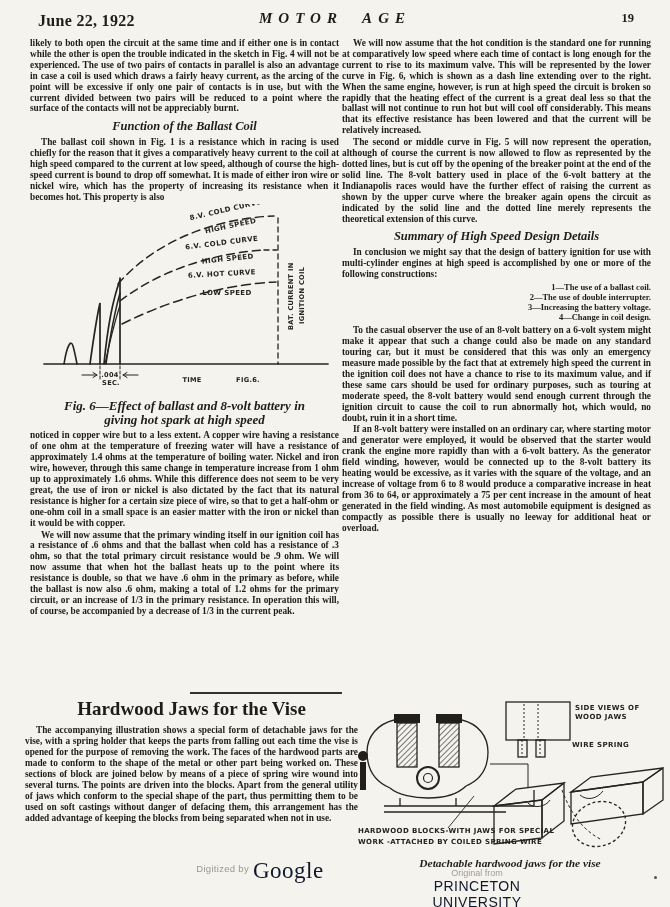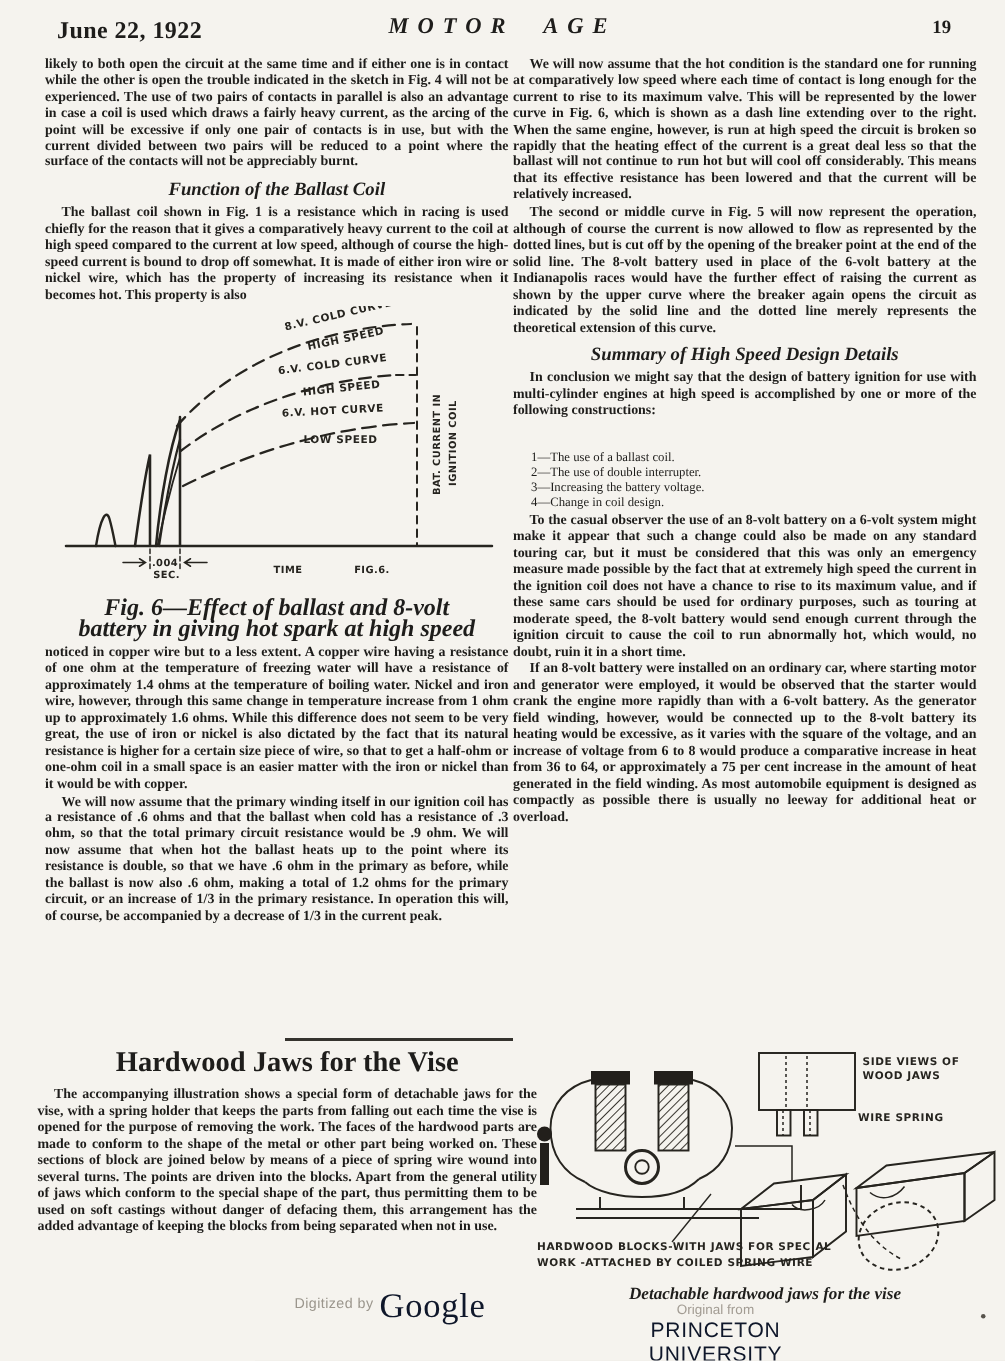--- a/index.html
+++ b/index.html
@@ -13,24 +13,24 @@
   .hdr-page{position:absolute;right:36px;top:11px;font-size:12.5px;font-weight:bold;}
 
   
   .col{position:absolute;top:38px;width:309px;}
   .col-left{left:30px;}
   .col-right{left:342px;}
   p.body{margin:0 0 1px;font-size:9.3px;line-height:10.9px;font-weight:bold;text-align:justify;font-family:Liberation Serif, serif;}
   p.ind{text-indent:11px;}
   h3.section{margin:5px 0 3px;text-align:center;font-size:12.5px;font-style:italic;font-weight:bold;}
 
-  .construct{list-style:none;margin:20px 0 3px 12px;padding:0;font-size:8.5px;line-height:9.8px;font-weight:normal;}
+  .construct{list-style:none;margin:3px 0 3px 12px;padding:0;font-size:8.5px;line-height:9.8px;font-weight:bold;text-align:right;}
 
   .fig-chart{display:block;margin:1px 0 0 0;}
-  .fig-caption{margin:3px 16px 4px;text-align:center;font-size:16px;line-height:13.8px;font-weight:bold;font-style:italic;}
+  .fig-caption{margin:3px 16px 4px;text-align:center;font-size:13px;line-height:13.8px;font-weight:bold;font-style:italic;}
 
   .hand{font-family:"DejaVu Sans",sans-serif;font-size:7px;font-weight:bold;fill:#26241f;letter-spacing:.4px;}
   .hand-sm{font-family:"DejaVu Sans",sans-serif;font-size:6.6px;font-weight:bold;fill:#26241f;letter-spacing:.3px;}
 
   
   .divider{position:absolute;left:190px;top:692px;width:152px;height:2px;background:#35332e;}
   .bottom-left{position:absolute;left:25px;top:698px;width:333px;}
   .article-title{margin:0 0 5px;text-align:center;font-size:19px;line-height:22px;font-weight:bold;}
   .bottom-left p.body{font-size:9.3px;line-height:11px;}
   .illus{position:absolute;left:356px;top:694px;}

